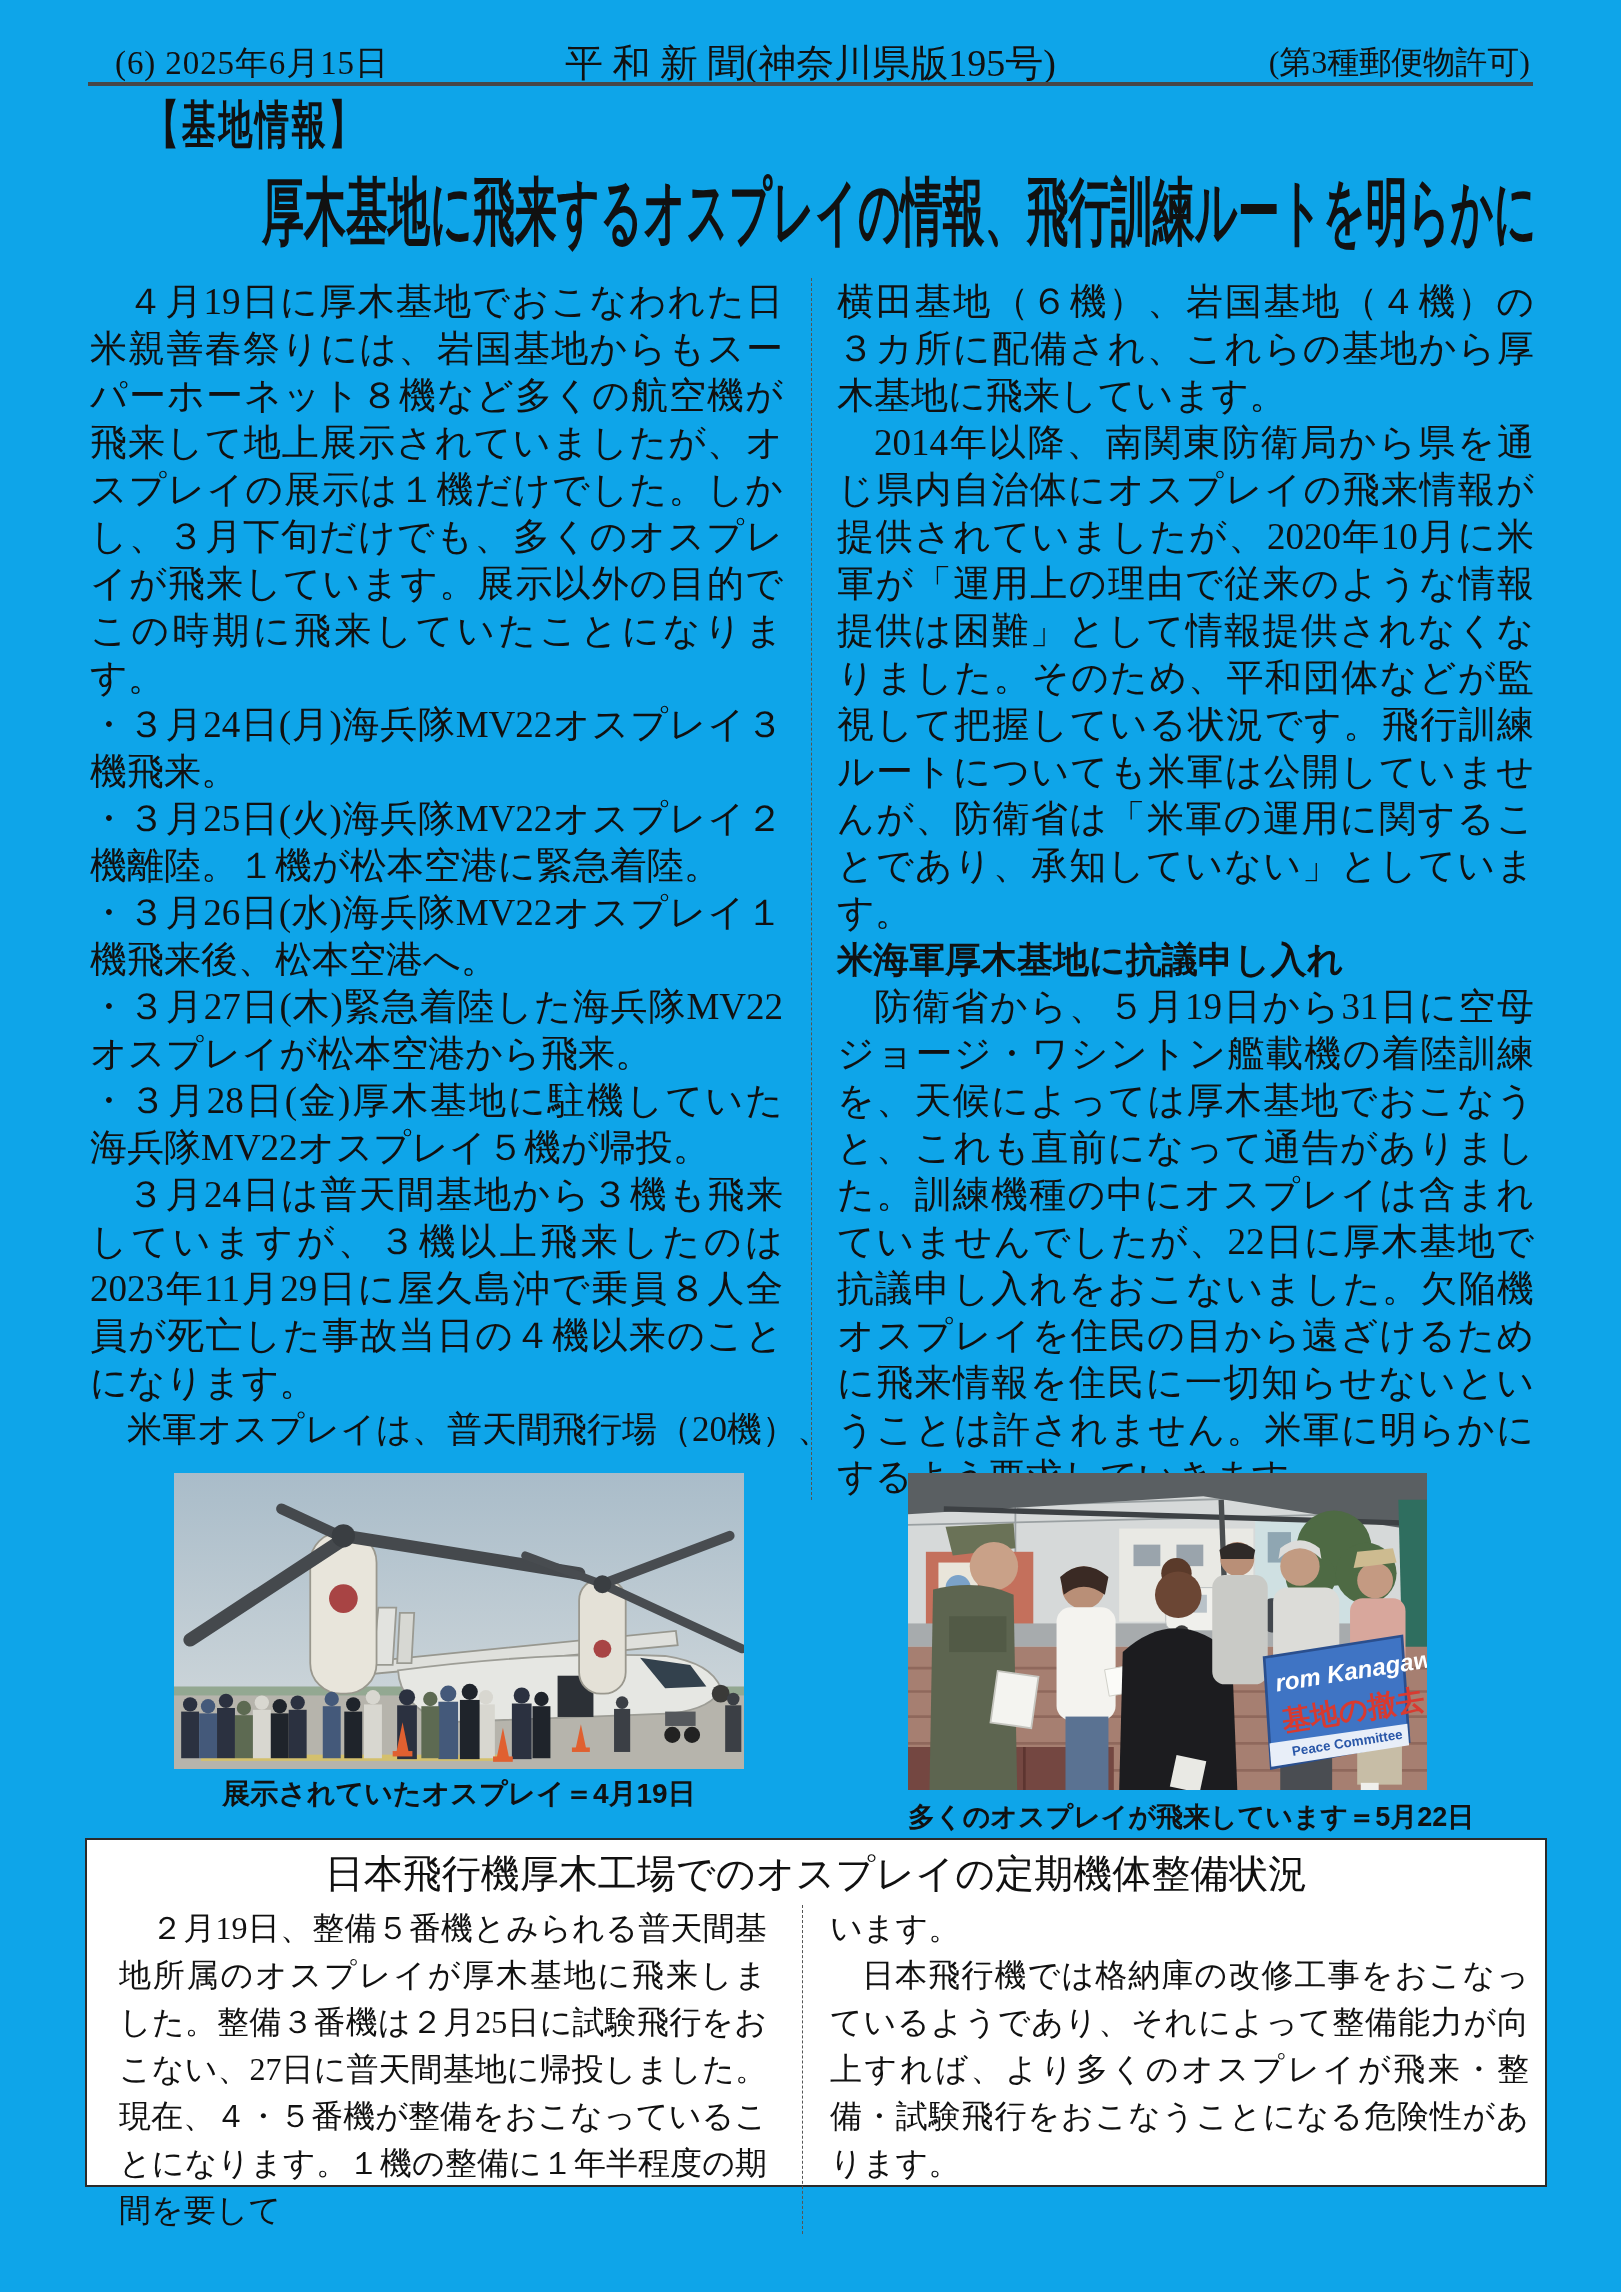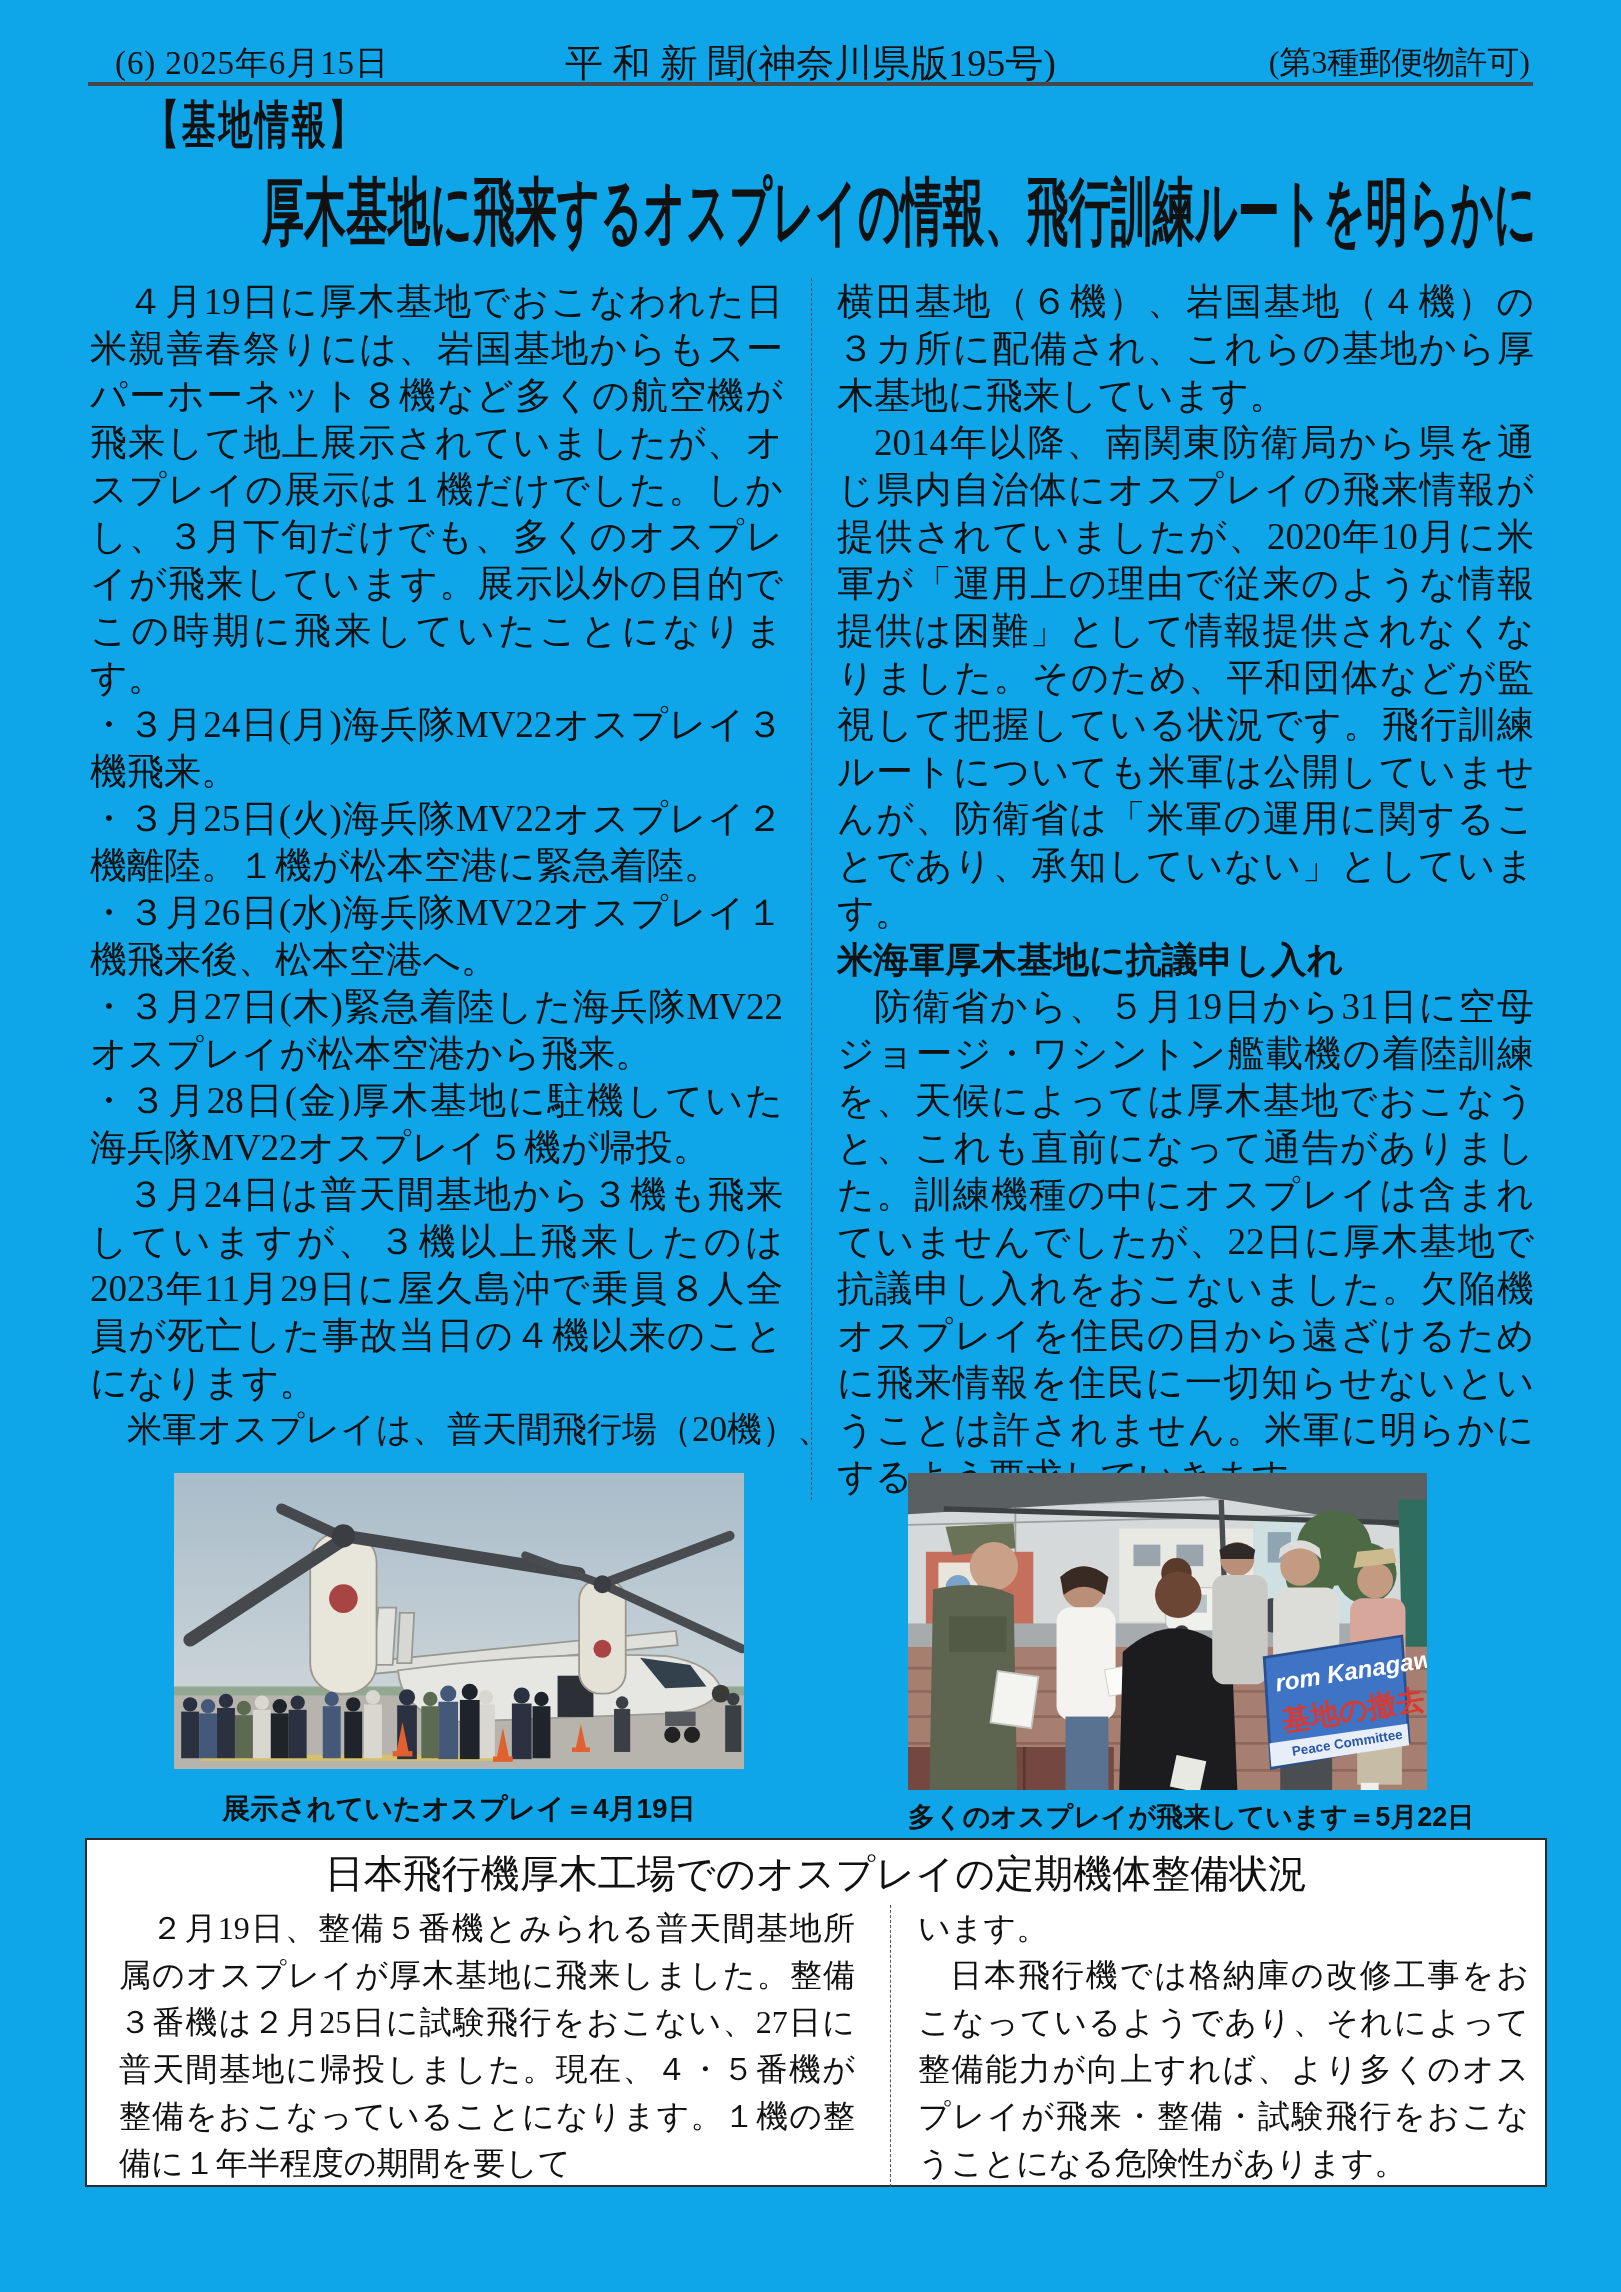--- a/index.html
+++ b/index.html
@@ -37,41 +37,41 @@
   }
   .subhead-center{
     margin:0;font-family:"Liberation Sans","DejaVu Sans",sans-serif;font-weight:bold;
     font-size:36px;line-height:47px;text-align:left;
   }
   
   figure.photo{position:absolute;margin:0;}
   #photo-left{left:174px;top:1473px;width:570px;}
   #photo-left svg{display:block;width:570px;height:296px;}
   #photo-left figcaption{
-    margin-top:21px;text-align:center;font-family:"Liberation Sans","DejaVu Sans",sans-serif;
+    margin-top:6px;text-align:center;font-family:"Liberation Sans","DejaVu Sans",sans-serif;
     font-weight:bold;font-size:28px;white-space:nowrap;
   }
   #photo-right{left:908px;top:1473px;width:519px;}
   #photo-right svg{display:block;width:519px;height:317px;}
   #photo-right figcaption{
     margin-top:9px;text-align:left;font-family:"Liberation Sans","DejaVu Sans",sans-serif;
     font-weight:bold;font-size:27px;white-space:nowrap;
   }
   
   .mbox{
     position:absolute;left:85px;top:1838px;width:1462px;height:349px;
     border:2.7px solid #2b2b2b;box-sizing:border-box;background:#fff;
   }
   .mbox-title{
     margin:7.2px 0 3.6px 0;text-align:center;
     font-family:"Liberation Sans","DejaVu Sans",sans-serif;font-weight:normal;font-size:39px;
   }
   .mbox-cols{display:flex;align-items:stretch;}
   .mbox-col{box-sizing:border-box;}
-  .mbox-left{width:804px;padding-left:32px;padding-right:35px;border-right:1.8px dashed #555;min-height:279px;}
+  .mbox-left{width:716px;padding-left:32px;padding-right:35px;border-right:1.8px dashed #555;min-height:279px;}
   .mbox-right{flex:1;padding-left:27px;padding-right:16px;}
   .mbox p{margin:0;font-size:32px;line-height:47px;text-align:justify;}
   .mbox p.indent{text-indent:32px;}
 </style>
 </head>
 <body>
 
 <div class="page">
 
   <div class="hdr-left">(6) 2025年6月15日</div>

